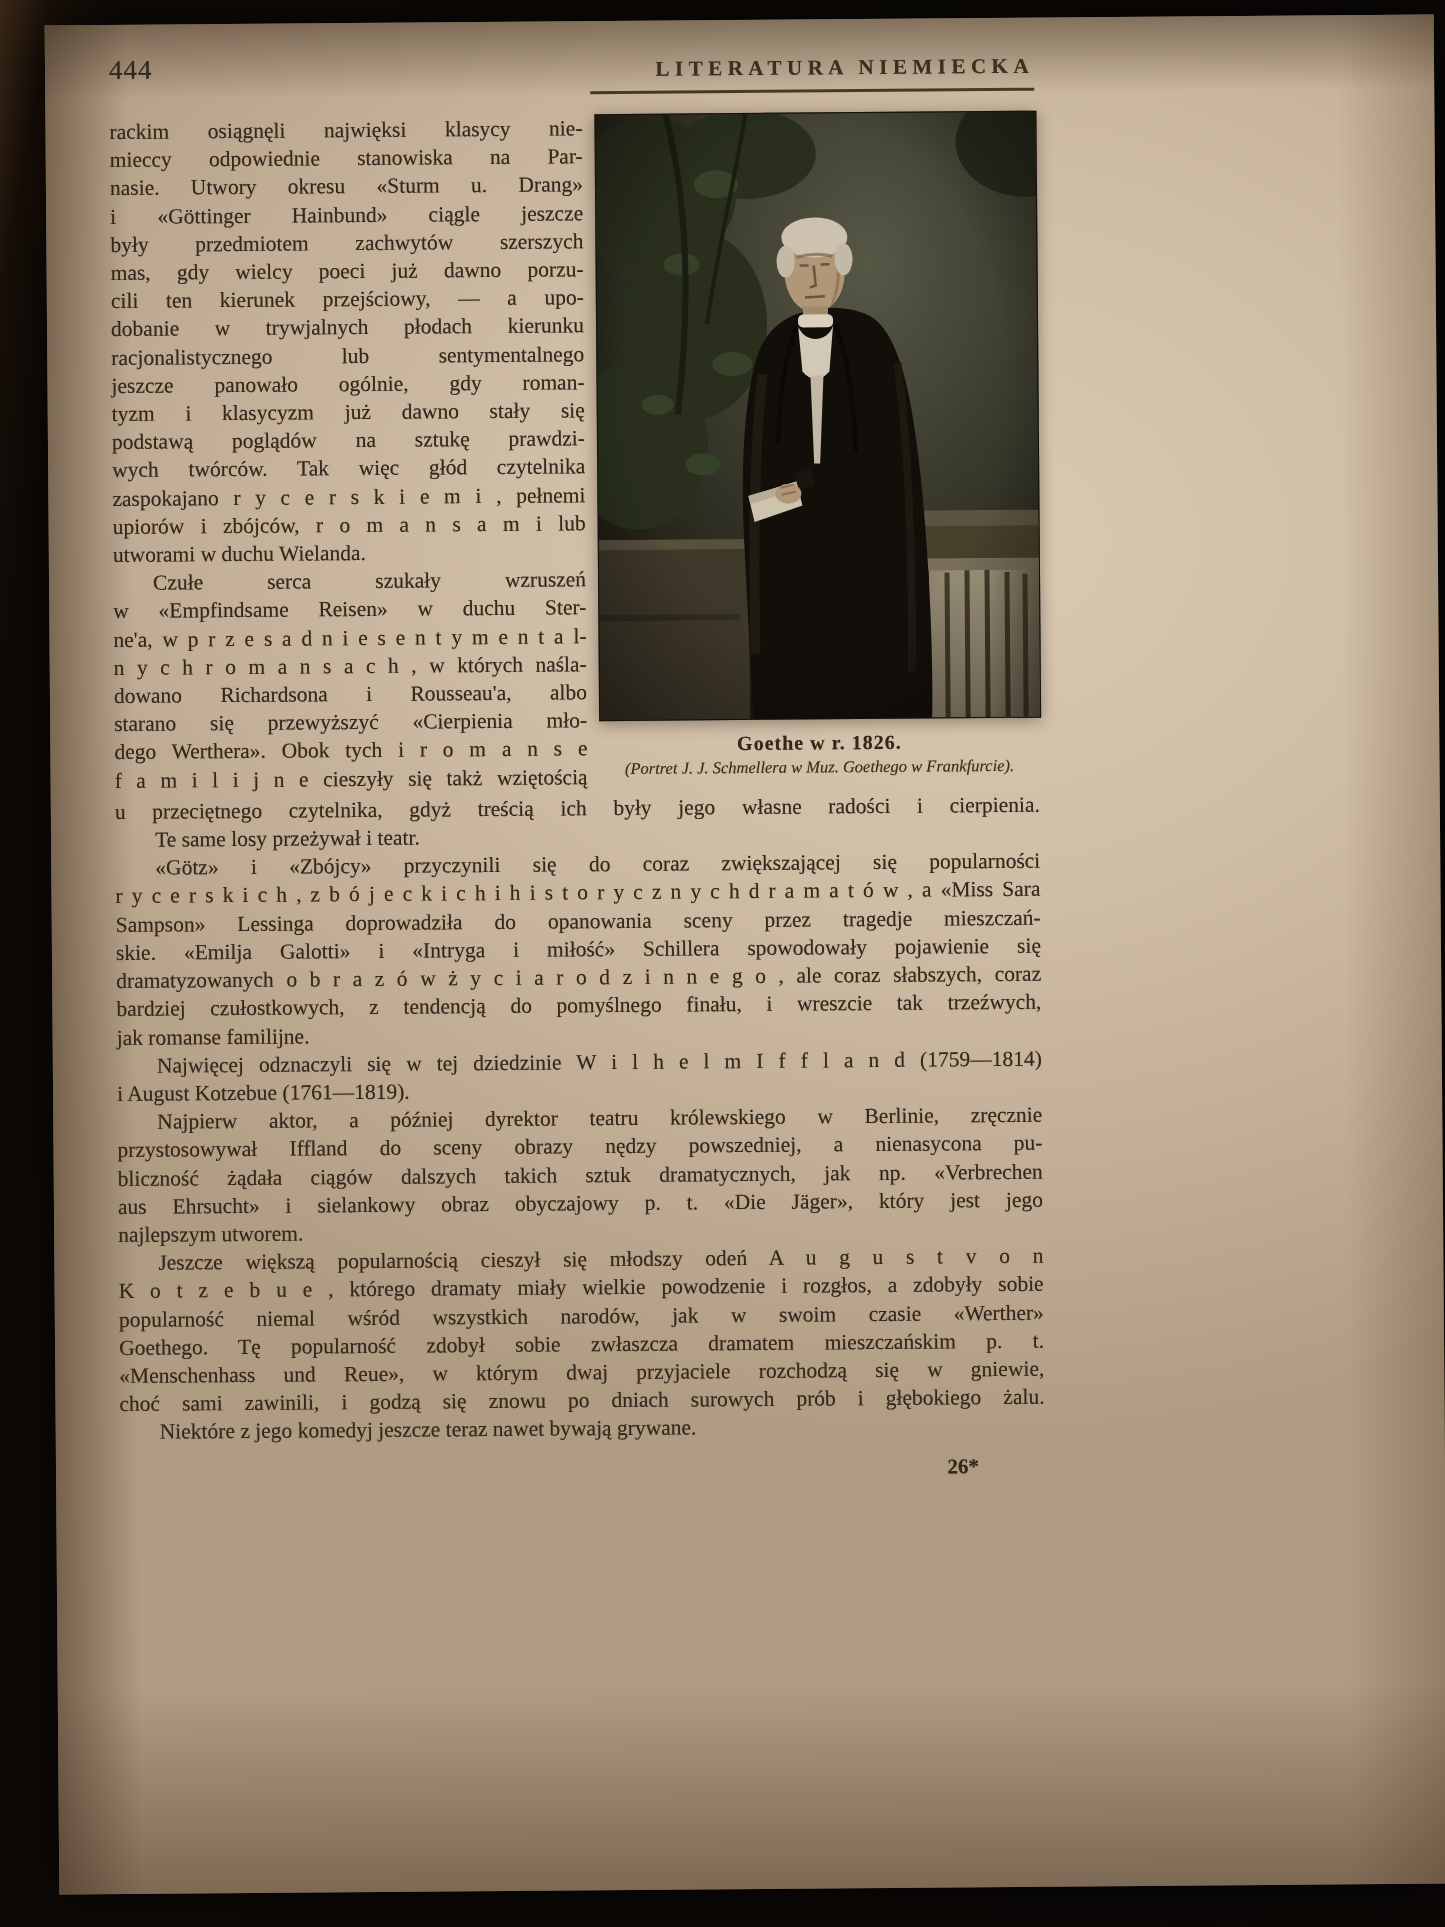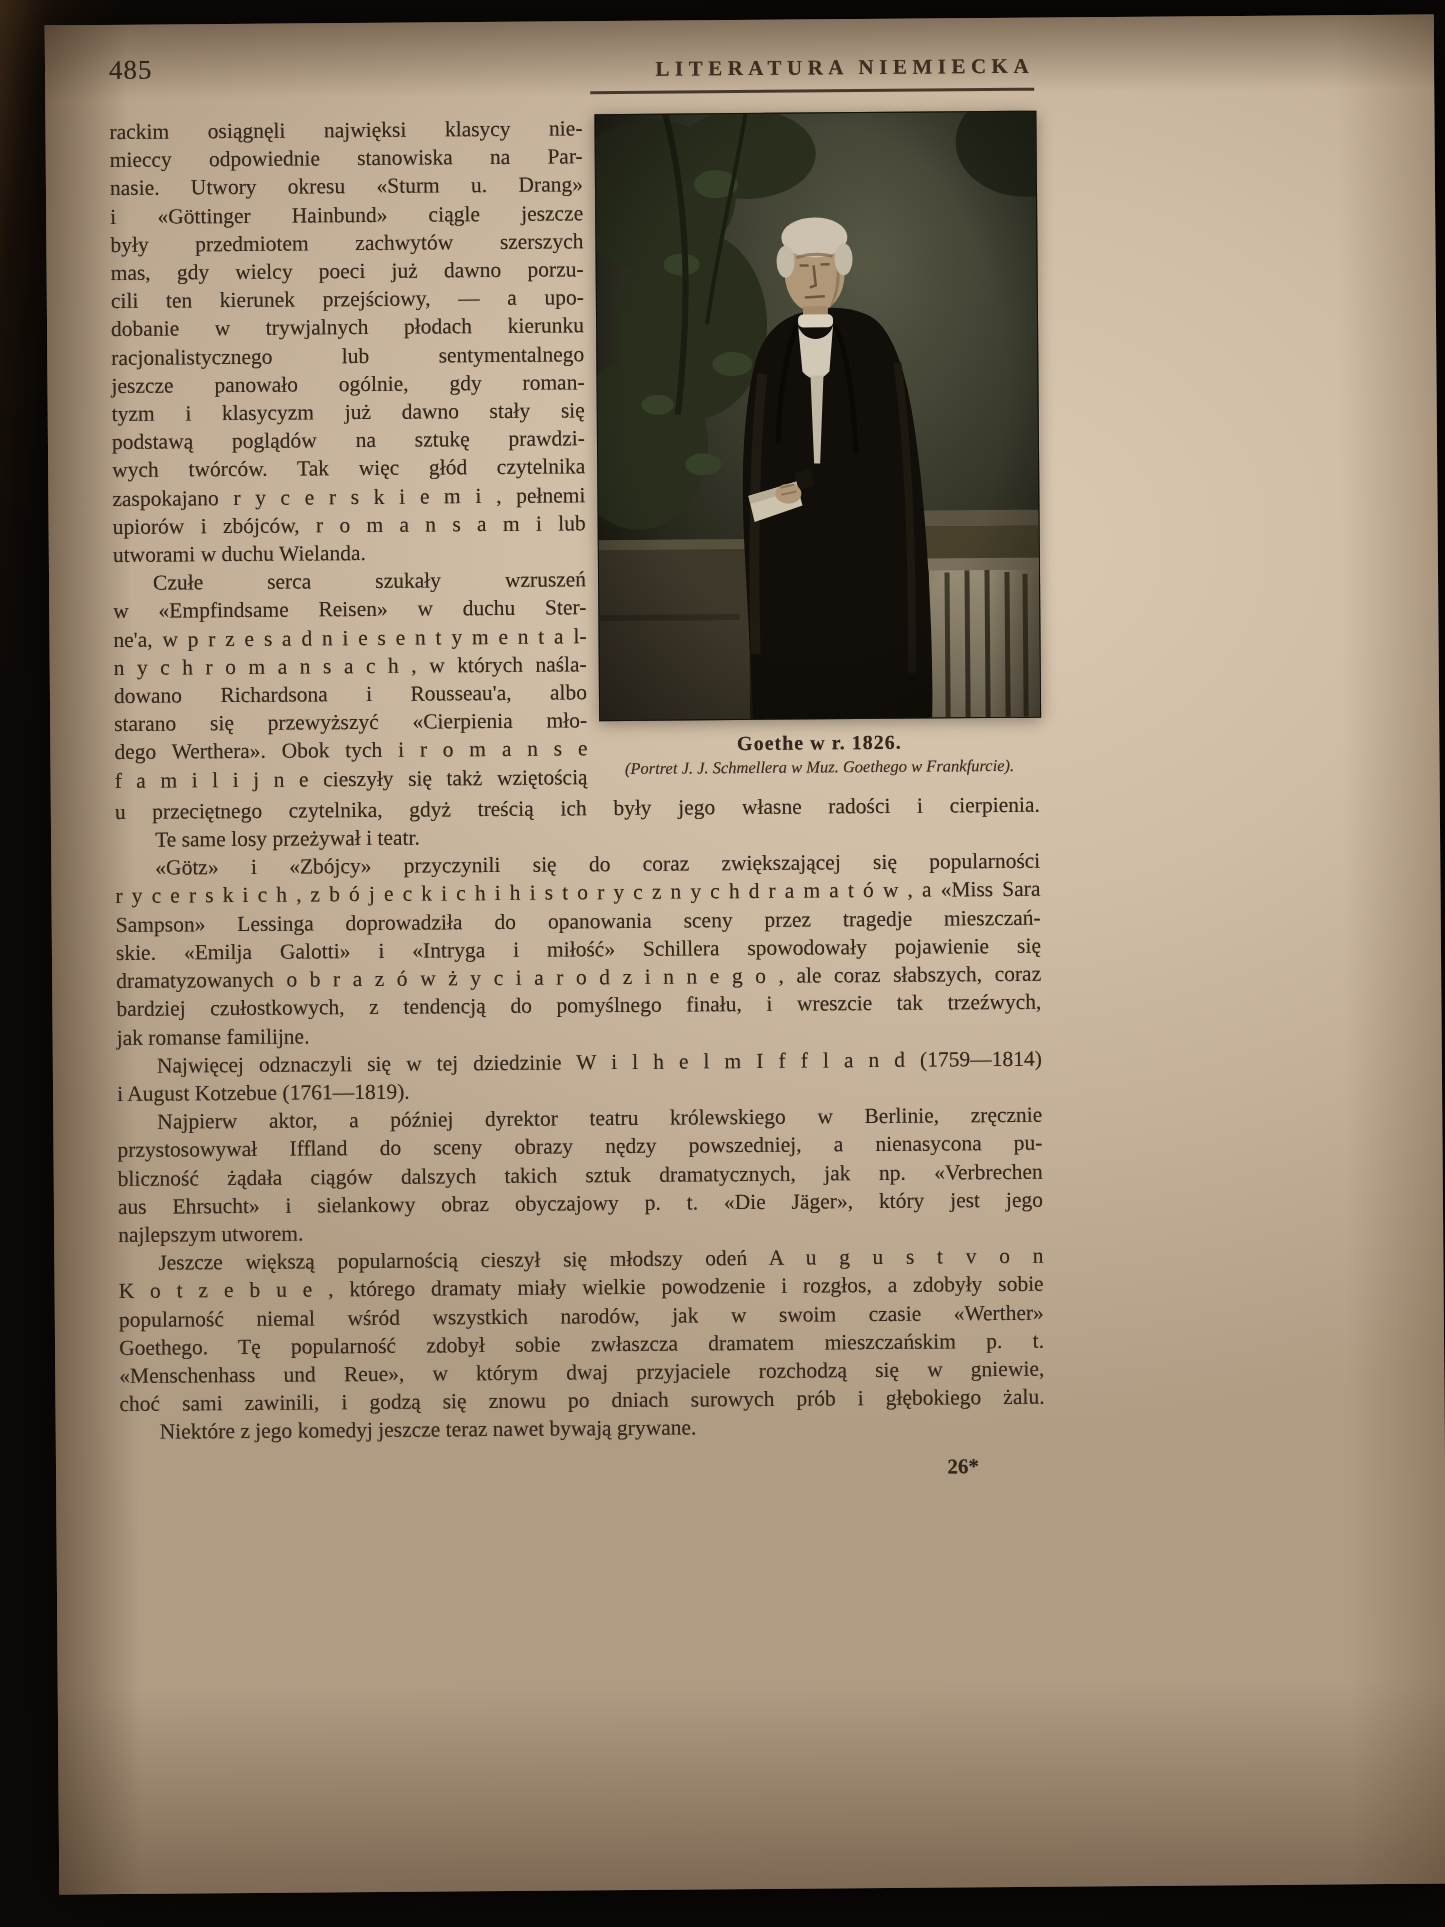--- a/index.html
+++ b/index.html
@@ -37,21 +37,21 @@
   .footer{text-align:right;padding-right:66px;margin-top:14px;font-size:21px;font-weight:bold;color:#32271b;}
 </style>
 </head>
 <body>
 
 <div class="photo">
   <div class="paper">
     <div class="content">
 
       <header class="running-head">
-        <span class="pageno">485</span>
+        <span class="pageno">444</span>
         <span class="title">LITERATURA NIEMIECKA</span>
       </header>
       <div class="rule"></div>
 
       <section class="cols">
         <div class="leftcol">
           <div class="line">rackim osiągnęli najwięksi klasycy nie-</div>
           <div class="line">mieccy odpowiednie stanowiska na Par-</div>
           <div class="line">nasie. Utwory okresu «Sturm u. Drang»</div>
           <div class="line">i «Göttinger Hainbund» ciągle jeszcze</div>

